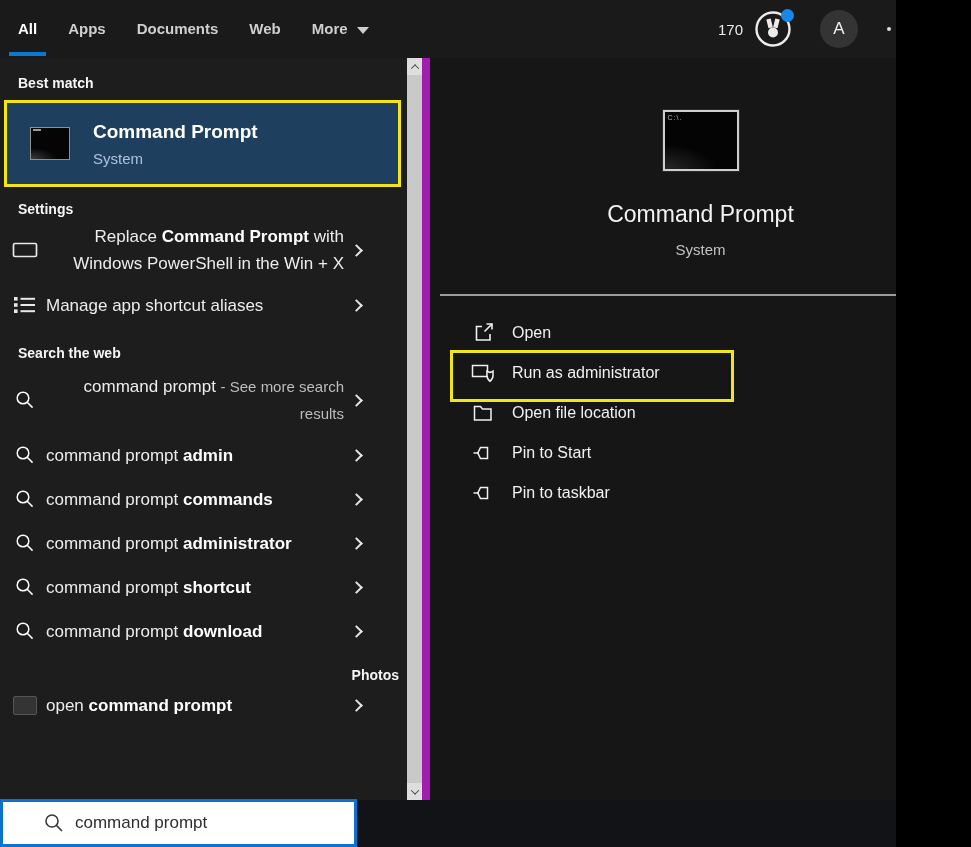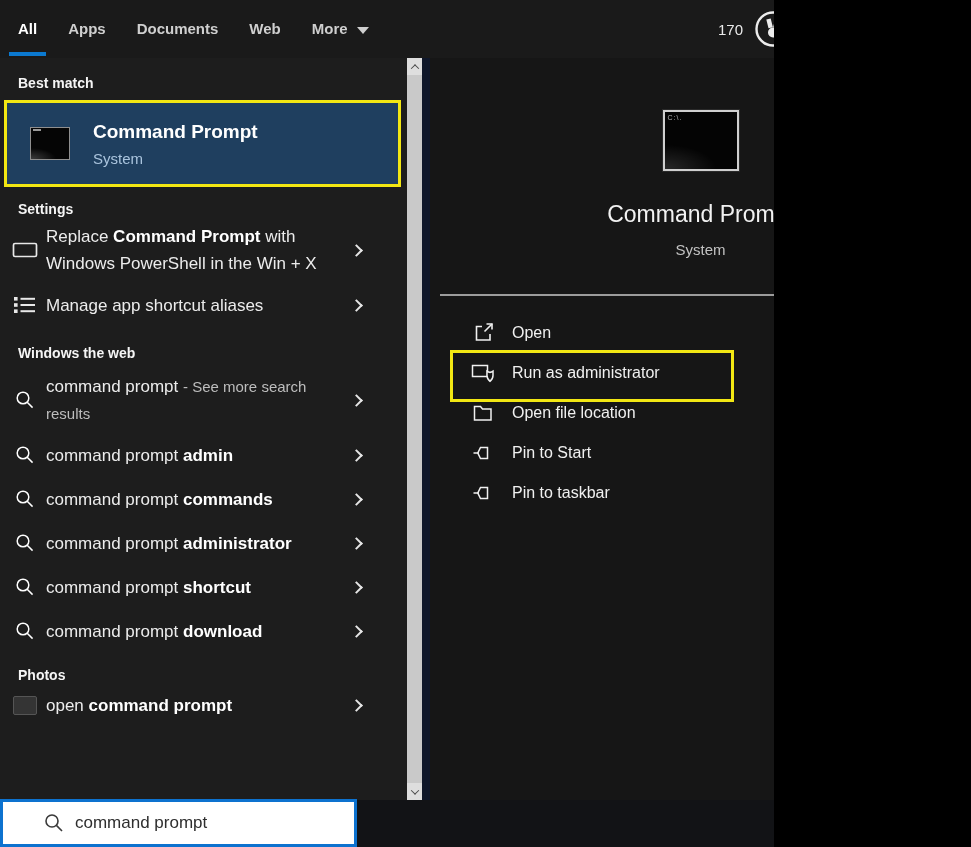--- a/index.html
+++ b/index.html
@@ -1,18 +1,18 @@
 <!DOCTYPE html>
 <html><head>
 <meta charset="utf-8">
 <style>
   * { margin:0; padding:0; box-sizing:border-box; }
   html,body { background:#000; }
   body { font-family:"Liberation Sans", sans-serif; }
-  #screen { position:relative; width:774px; height:847px; background:#0f172a; overflow:hidden; }
+  #screen { position:relative; width:896px; height:847px; background:#a21caf; overflow:hidden; }
 
   
   .topbar { position:absolute; left:0; top:0; width:971px; height:58px; background:#1a1a1a; }
   .tabs { display:flex; list-style:none; padding-left:9px; height:58px; }
   .tab { position:relative; padding:0 9px; margin-right:13px; line-height:58px; font-size:15px; color:#cfcfcf; cursor:default;font-weight:bold; }
   .tab.active { color:#fff; font-weight:bold; }
   .tab.active::after { content:''; position:absolute; left:0; right:0; bottom:2px; height:4px; background:#0b79d0; }
   .tab .caret { display:inline-block; width:0; height:0; border-left:6px solid transparent; border-right:6px solid transparent; border-top:7px solid #cfcfcf; margin-left:9px; vertical-align:middle; }
   .topbar-right { position:absolute; right:14px; top:0; height:58px; display:flex; align-items:center; gap:26px; }
   .rewards { display:flex; align-items:center; gap:9px;justify-content:flex-end; }
@@ -22,32 +22,32 @@
   .avatar { width:38px; height:38px; border-radius:50%; background:#343434; color:#f0f0f0; font-size:17px; display:flex; align-items:center; justify-content:center; }
   .dots { display:flex; align-items:center; }
   .dots i { width:4px; height:4px; border-radius:50%; background:#dcdcdc; display:inline-block; margin:0 2.5px; }
 
   
   .left-panel { position:absolute; left:0; top:58px; width:407px; height:742px; background:#1d1d1d; overflow:hidden; }
   .sec-header { margin:0 8px 0 18px; font-size:14px; font-weight:bold; color:#f5f5f5; }
   .h-bestmatch { padding-top:17px; }
   .h-settings { margin-top:14px; }
   .h-web { margin-top:18px; }
-  .h-photos { margin-top:14px; }
+  .h-photos { margin-top:14px;text-align:right; }
 
   .best-match { margin:9px 6px 0 4px; height:87px; background:#1f3f5f; border:3px solid #f2e713; display:flex; align-items:center; padding-left:23px; cursor:default; }
   .small-term { width:40px; height:33px; background:#050505; border:1px solid #8f8f8f; position:relative; flex:none; }
   .small-term::before { content:''; position:absolute; top:1px; left:2px; width:8px; height:2px; background:#9a9a9a; }
   .small-term::after { content:''; position:absolute; left:0; bottom:0; width:100%; height:65%; background:radial-gradient(120% 100% at 0% 100%, rgba(255,255,255,.22), transparent 55%); }
   .bm-text { margin-left:23px; }
   .bm-title { font-size:19px; font-weight:bold; color:#fff; }
   .bm-sub { margin-top:7px; font-size:15px; color:#aac4dd; }
 
   .lrow { display:flex; align-items:center; margin:0 8px 0 12px; min-height:44px; cursor:default; }
-  .lrow.tall { min-height:56px; padding:6px 0; }
+  .lrow.tall { min-height:56px; padding:6px 0;text-align:right; }
   .lrow.first-web { margin-top:6px; }
   .ricon { width:26px; flex:none; display:flex; justify-content:center; margin-right:8px; }
   .rtext { flex:1; font-size:17px; color:#ececec; line-height:27px; max-width:298px; }
   .rtext b { color:#fff; }
   .rnote { font-size:15px; color:#bdbdbd; }
   .chev { flex:none; width:9px; height:9px; border-style:solid; border-color:#e6e6e6; border-width:2.5px 2.5px 0 0; transform:rotate(45deg); margin-left:8px; margin-right:6px; }
   .photo-thumb { width:24px; height:19px; background:#343434; border:1px solid #555; border-radius:2px; }
 
   
   .vscroll { position:absolute; left:407px; top:58px; width:15px; height:742px; background:#c8c8c8; }
@@ -152,21 +152,21 @@
           <rect x="1" y="8.2" width="3.6" height="3.6" fill="#e8e8e8"></rect>
             <rect x="7.5" y="9" width="14.5" height="2" fill="#e8e8e8"></rect>
           <rect x="1" y="14.4" width="3.6" height="3.6" fill="#e8e8e8"></rect>
             <rect x="7.5" y="15.2" width="14.5" height="2" fill="#e8e8e8"></rect>
         </svg>
       </span>
       <span class="rtext">Manage app shortcut aliases</span>
       <span class="chev"></span>
     </div>
 
-    <div class="sec-header h-web">Windows the web</div>
+    <div class="sec-header h-web">Search the web</div>
 
     <div class="lrow tall first-web">
       <span class="ricon">
         <svg width="22" height="22" viewBox="0 0 22 22">
             <circle cx="9" cy="9" r="5.8" fill="none" stroke="#fff" stroke-width="1.5"></circle>
             <line x1="13.2" y1="13.2" x2="18.6" y2="18.6" stroke="#fff" stroke-width="1.5"></line>
           </svg>
       </span>
       <span class="rtext"><span>command prompt</span> <span class="rnote">- See more search results</span></span>
       <span class="chev"></span>

